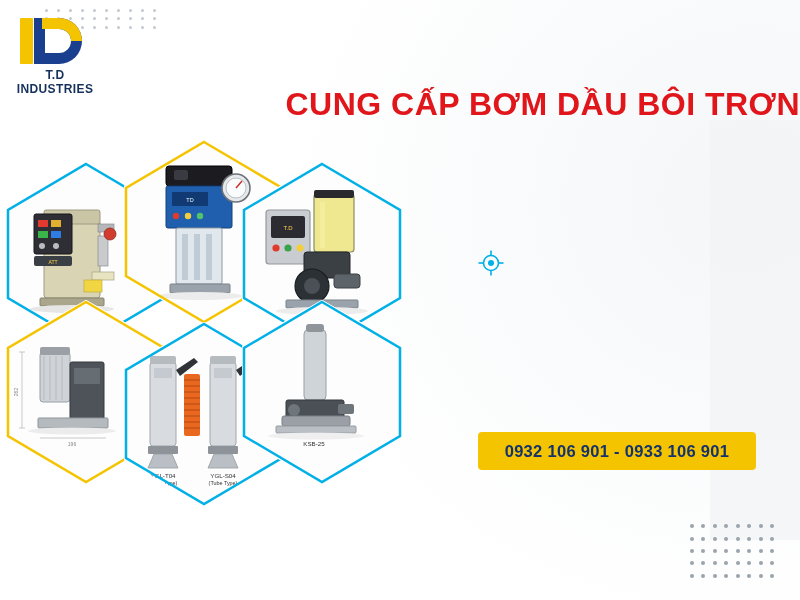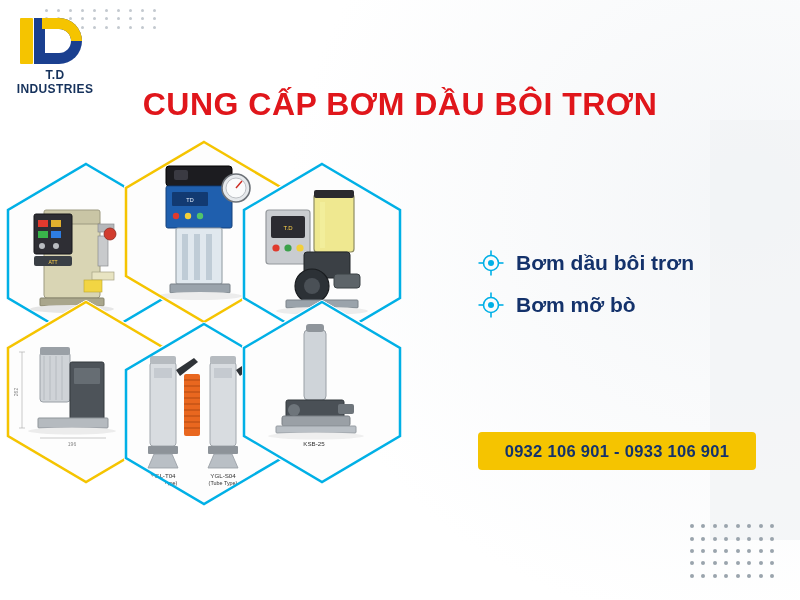--- a/index.html
+++ b/index.html
@@ -160,21 +160,21 @@
     letter-spacing: .2px;
     white-space: nowrap;
   }
 
   
   .headline {
     position: absolute;
     left: 0;
     top: 86px;
     width: 800px;
-    text-align: center;
+    text-align: right;
     font-size: 32px;
     font-weight: bold;
     color: #e0161b;
     letter-spacing: .5px;
     white-space: nowrap;
   }
 
   
   .collage {
     position: absolute;
@@ -532,34 +532,20 @@
       <div class="bullet-icon">
         <svg width="26" height="26" viewBox="0 0 26 26">
           <circle cx="13" cy="13" r="7.5" fill="none" stroke="#00b0e6" stroke-width="1.6"></circle>
           <circle cx="13" cy="13" r="3" fill="#00b0e6"></circle>
           <line x1="13" y1="0.5" x2="13" y2="5" stroke="#00b0e6" stroke-width="1.6"></line>
           <line x1="13" y1="21" x2="13" y2="25.5" stroke="#00b0e6" stroke-width="1.6"></line>
           <line x1="0.5" y1="13" x2="5" y2="13" stroke="#00b0e6" stroke-width="1.6"></line>
           <line x1="21" y1="13" x2="25.5" y2="13" stroke="#00b0e6" stroke-width="1.6"></line>
         </svg>
       </div>
-      <div class="bullet-text">Bơm dầu bôi trơn</div>
-    </div>
-    <div class="bullet-row">
-      <div class="bullet-icon">
-        <svg width="26" height="26" viewBox="0 0 26 26">
-          <circle cx="13" cy="13" r="7.5" fill="none" stroke="#00b0e6" stroke-width="1.6"></circle>
-          <circle cx="13" cy="13" r="3" fill="#00b0e6"></circle>
-          <line x1="13" y1="0.5" x2="13" y2="5" stroke="#00b0e6" stroke-width="1.6"></line>
-          <line x1="13" y1="21" x2="13" y2="25.5" stroke="#00b0e6" stroke-width="1.6"></line>
-          <line x1="0.5" y1="13" x2="5" y2="13" stroke="#00b0e6" stroke-width="1.6"></line>
-          <line x1="21" y1="13" x2="25.5" y2="13" stroke="#00b0e6" stroke-width="1.6"></line>
-        </svg>
-      </div>
-      <div class="bullet-text">Bơm mỡ bò</div>
     </div>
   </div>
 
   <div class="phone-box">
     <span class="phone-text">0932 106 901 -  0933 106 901</span>
   </div>
 
   <div class="dot-grid">
     <i></i>
       <i></i>

